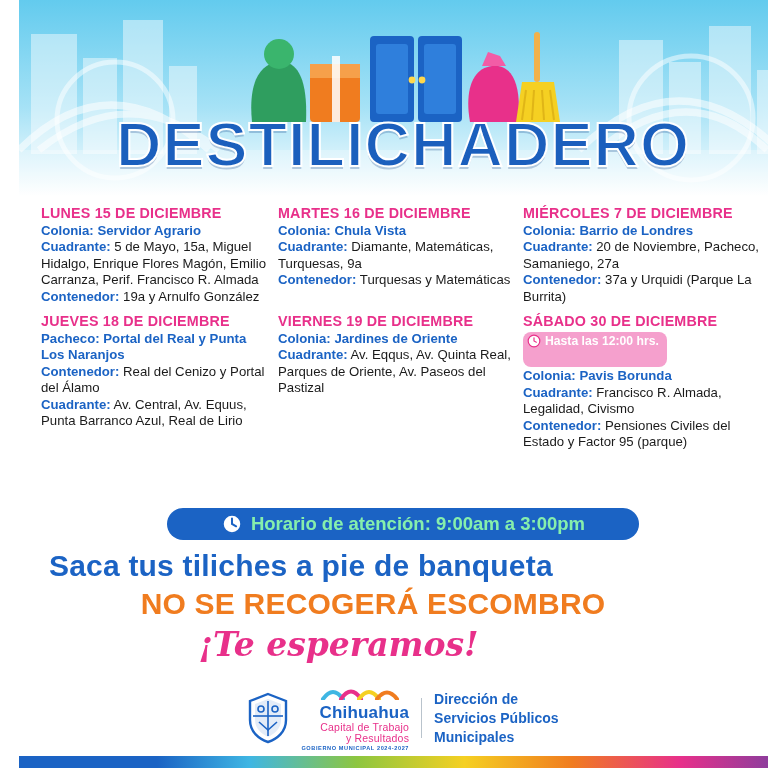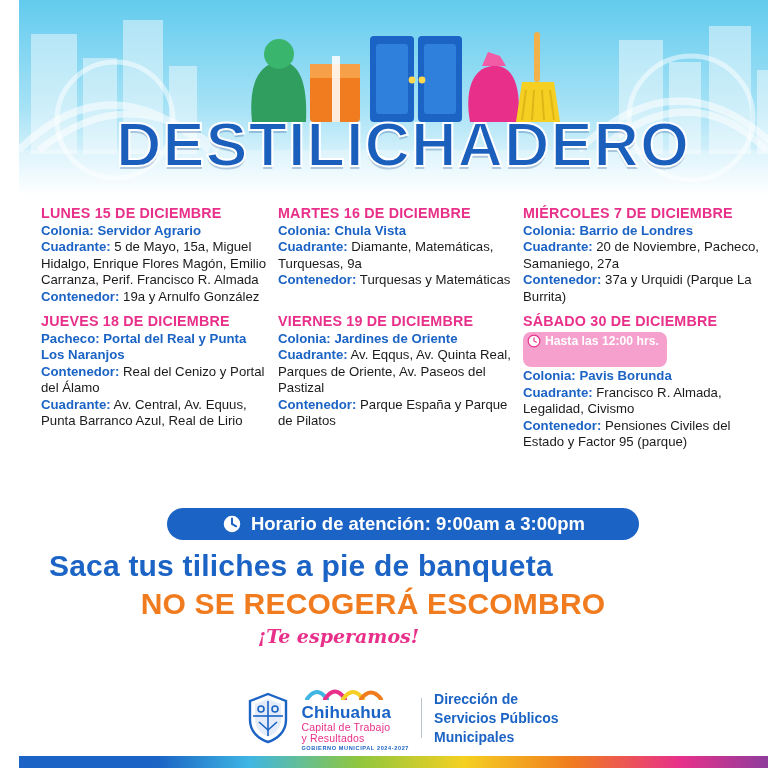--- a/index.html
+++ b/index.html
@@ -63,52 +63,52 @@
     border-radius:8px; padding:1px 8px 18px 4px; font-size:12.2px;
     margin:1px 0 1px 0;
   }
   .clock-note svg { display:block; }
 
   
   .horario {
     position:absolute; left:148px; top:508px; width:472px; height:32px;
     background:#1b63c4; border-radius:16px;
     display:flex; align-items:center; justify-content:center; gap:8px;
-    color:#ffffff; font-weight:bold; font-size:18.5px;
+    color:#86efac; font-weight:bold; font-size:18.5px;
   }
 
   
   .slogan1 {
     position:absolute; left:0; top:549px; width:768px; text-align:left;
     color:#1b63c4; font-weight:bold; font-size:30px; letter-spacing:.2px;padding-left:30px;
   }
   .slogan2 {
     position:absolute; left:0; top:587px; width:680px; text-align:center;
     color:#f07c1f; font-weight:bold; font-size:30px; letter-spacing:.2px;padding-left:28px;
   }
   .slogan3 {
     position:absolute; left:0; top:625px; width:639px; text-align:center;
-    color:#e8308a; font-weight:bold; font-size:19px;
+    color:#e8308a; font-weight:bold; font-size:33px;
     font-family:"DejaVu Serif", serif; font-style:italic;
   }
 
   
   .footer-wrap {
     position:absolute; left:0; bottom:0; width:768px; height:88px;
   }
   .footer-band {
     position:absolute; left:0; bottom:0; width:768px; height:12px;
     background:linear-gradient(90deg,#1b63c4 0%, #1b63c4 18%, #3fb6e3 30%, #8dc63f 44%, #f5d022 58%, #f07c1f 72%, #e8308a 86%, #7c3fa0 100%);
   }
   .footer-inner {
     position:absolute; left:0; top:0; width:768px; height:76px;
     display:flex; align-items:center; justify-content:center; gap:12px;
   }
   .shield { width:42px; height:52px; }
-  .chihuahua-logo { text-align:left; line-height:1.05; }
+  .chihuahua-logo { text-align:right; line-height:1.05; }
   .chihuahua-logo .big {
     font-size:17px; font-weight:bold; color:#1b63c4; letter-spacing:.2px;
   }
   .chihuahua-logo .sub {
     font-size:10.5px; font-weight:normal; color:#e8308a; letter-spacing:.2px;
   }
   .chihuahua-logo .tiny {
     font-size:5.6px; font-weight:bold; color:#1b63c4; letter-spacing:.6px;
     margin-top:2px;
   }
@@ -265,24 +265,20 @@
     <div class="day">
       <h3>VIERNES 19 DE DICIEMBRE</h3>
       <p class="colonia-line">
         <span class="lbl">Colonia:</span>
         <span class="val">Jardines de Oriente</span>
       </p>
       <p>
         <span class="lbl">Cuadrante:</span>
         <span class="val">Av. Eqqus, Av. Quinta Real, Parques de Oriente, Av. Paseos del Pastizal</span>
       </p>
-      <p>
-        <span class="lbl">Contenedor:</span>
-        <span class="val">Parque España y Parque de Pilatos</span>
-      </p>
     </div>
 
     <div class="day">
       <h3>SÁBADO 30 DE DICIEMBRE</h3>
       <div class="clock-note">
         <svg width="14" height="14" viewBox="0 0 24 24">
           <circle cx="12" cy="12" r="10" fill="#ffffff" stroke="#e8308a" stroke-width="2"></circle>
           <path d="M12 6.5 L12 12 L16 14" stroke="#e8308a" stroke-width="2" fill="none" stroke-linecap="round"></path>
         </svg>
         <span>Hasta las 12:00 hrs.</span>

